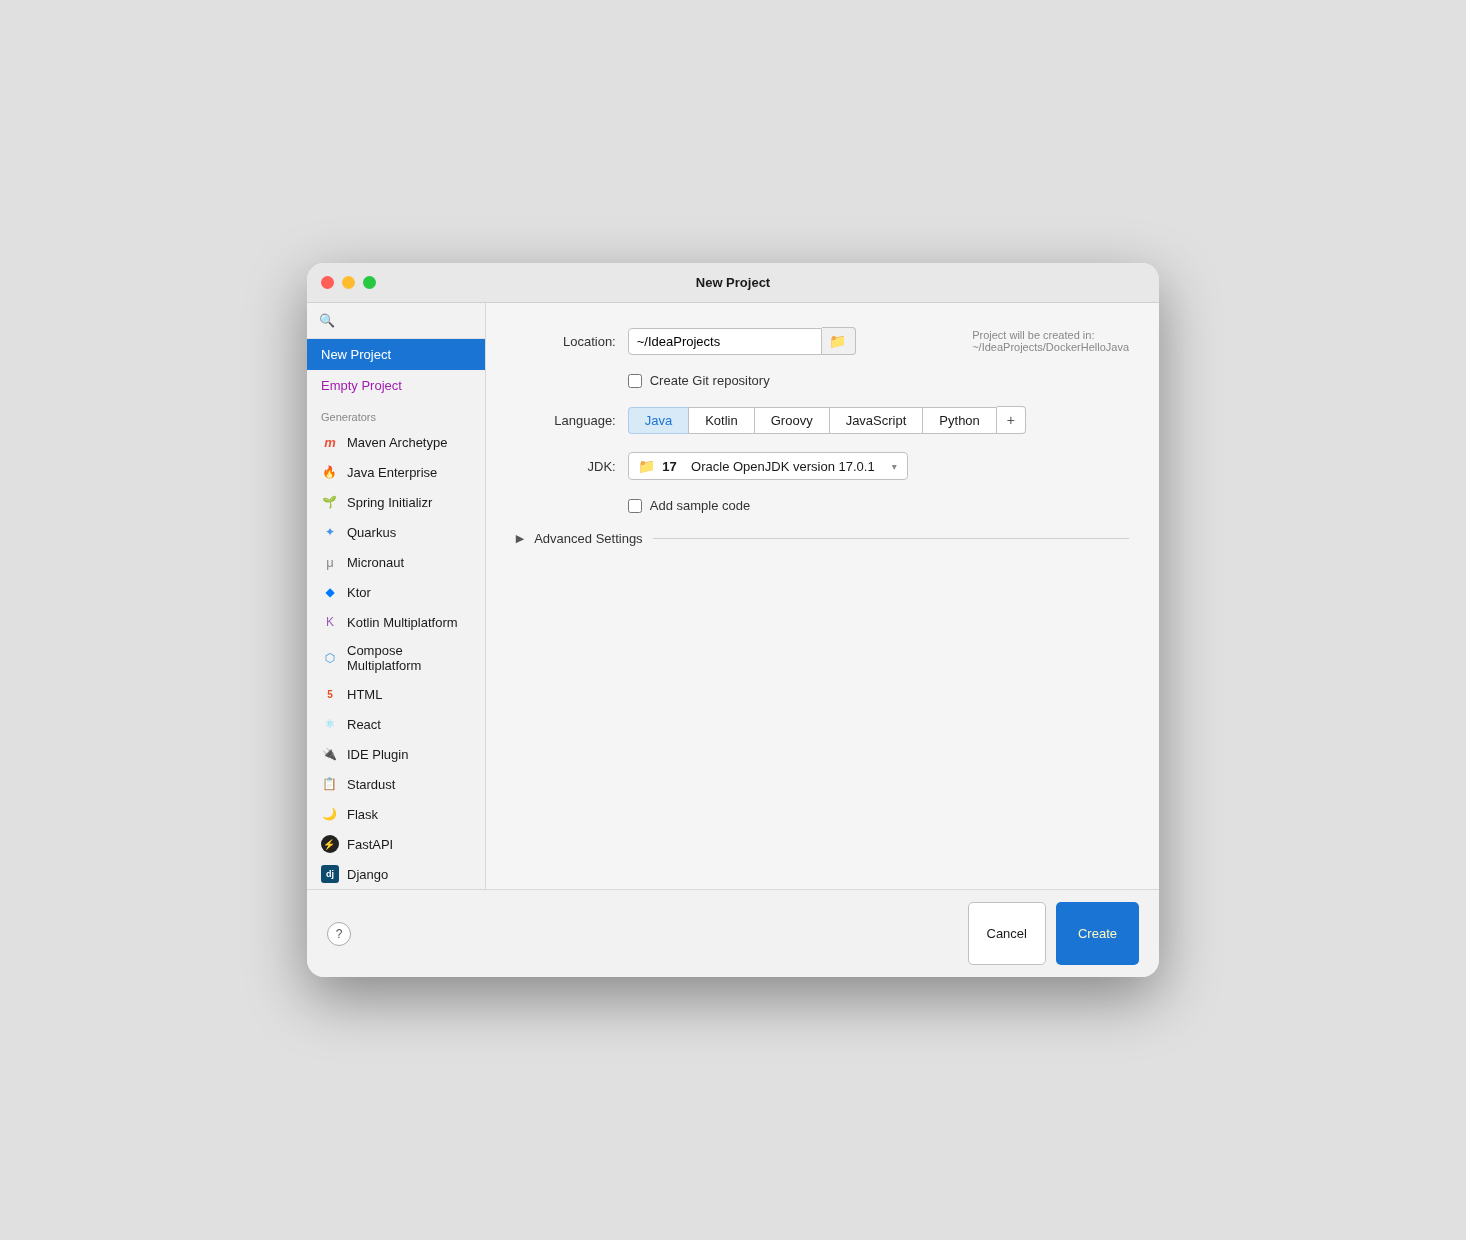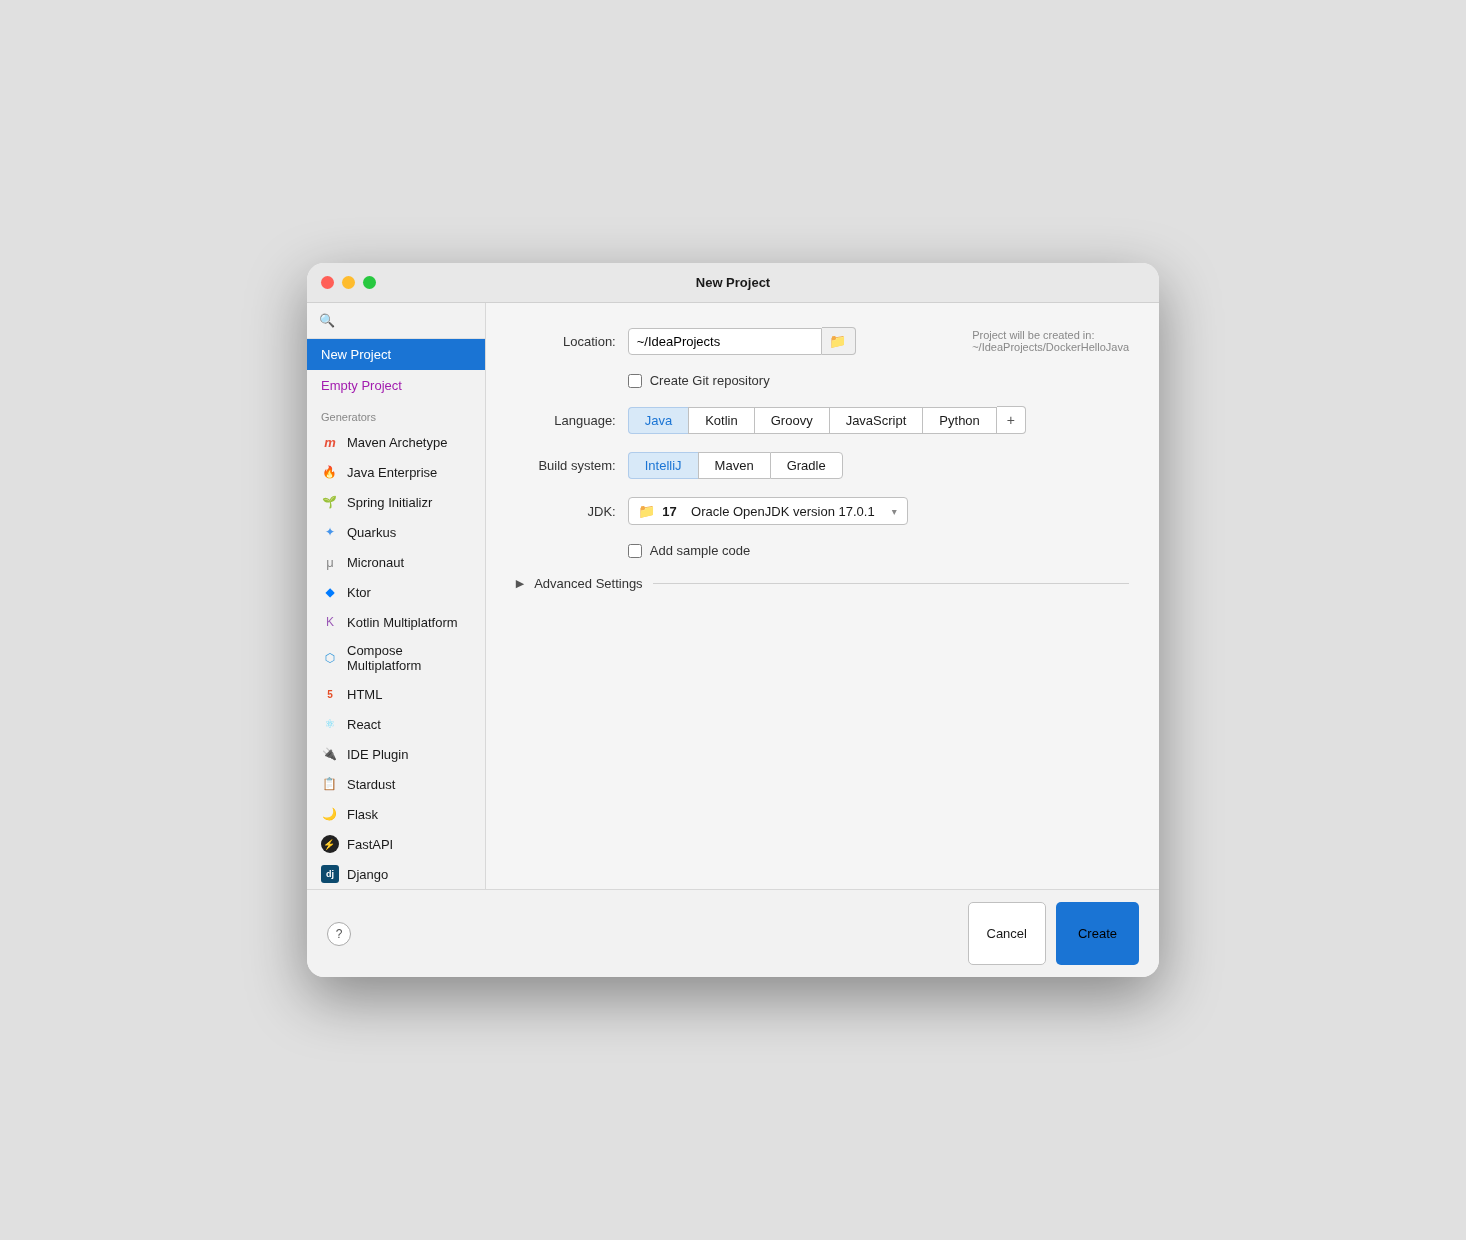--- a/index.html
+++ b/index.html
@@ -313,21 +313,21 @@
       background: white;
       font-size: 13px;
       cursor: pointer;
       color: #1a1a1a;
     }
     .create-btn {
       padding: 23px 22px;
       border: none;
       border-radius: 5px;
       background: #1a74d4;
-      color: #000000;
+      color: #fef9c3;
       font-size: 13px;
       font-weight: 500;
       cursor: pointer;
     }
   </style>
 </head>
 <body>
 
 <div class="dialog">
 
@@ -446,28 +446,20 @@
             <button class="seg-btn active">Java</button>
             <button class="seg-btn">Kotlin</button>
             <button class="seg-btn">Groovy</button>
             <button class="seg-btn">JavaScript</button>
             <button class="seg-btn" style="border-radius:0; border-right:1px solid #c0c0c0;">Python</button>
           </div>
           <button class="plus-btn">+</button>
         </div>
       </div>
 
-      <div class="form-row">
-        <label class="form-label">Build system:</label>
-        <div class="button-group">
-          <button class="seg-btn active">IntelliJ</button>
-          <button class="seg-btn">Maven</button>
-          <button class="seg-btn">Gradle</button>
-        </div>
-      </div>
 
       <div class="form-row">
         <label class="form-label">JDK:</label>
         <div class="jdk-select">
           <div class="jdk-select-inner">
             <span class="jdk-icon">📁</span>
             <span class="jdk-text">
               <span class="jdk-version">17</span>
               &nbsp;&nbsp;
               <span>Oracle OpenJDK version 17.0.1</span>

